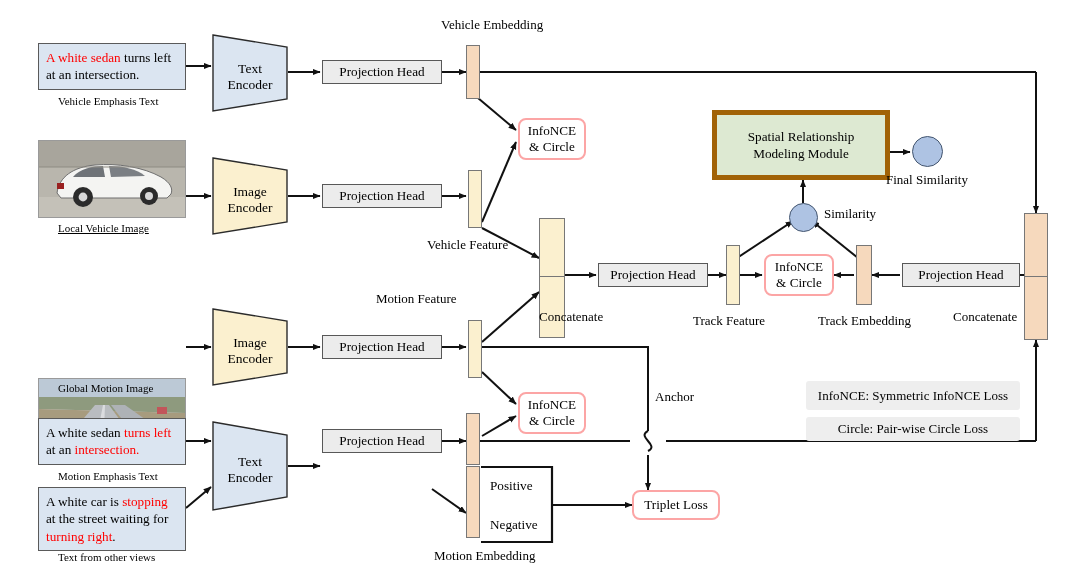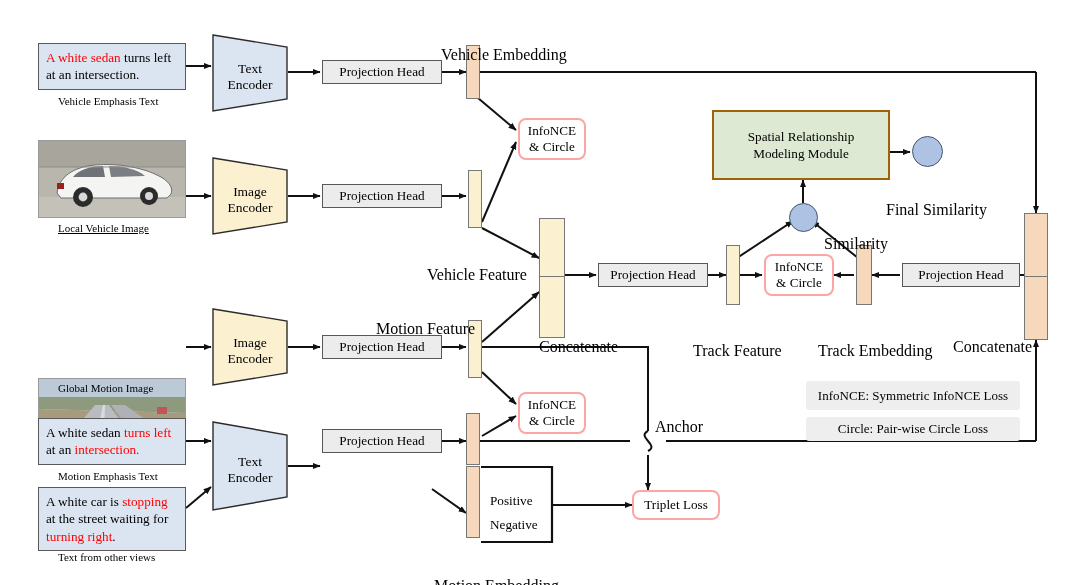--- a/index.html
+++ b/index.html
@@ -36,38 +36,38 @@
 
   
   .bar{border:1px solid #777;}
   .bar.warm{background:#f6d9bd;}
   .bar.cream{background:#fbf0cf;}
   .bar.split{background:#fbf0cf;}
   .bar.split2{background:#f6d9bd;}
   .split-line{position:absolute;left:0;right:0;height:1px;background:#777;}
 
   
-  .module{background:#dde9d2;border:2px solid #a16207;
+  .module{background:#dde9d2;border:5px solid #a16207;
           display:flex;align-items:center;justify-content:center;text-align:center;
           font-size:13.2px;line-height:1.3;}
 
   
   .circ{background:#aec3e3;border:1px solid #43556f;border-radius:50%;}
 
   
   .legend{background:#eeeeee;border-radius:3px;
           display:flex;align-items:center;justify-content:center;
           font-size:13px;white-space:nowrap;}
 
   
   .imgbox{border:1px solid #9a9a9a;overflow:hidden;position:relative;}
   .imgbox svg{display:block;}
 
   
-  .flab{position:absolute;font-size:16px;white-space:nowrap;margin-top:29px;}
+  .flab{position:absolute;font-size:13px;white-space:nowrap;}
 
   
   .pnlab{position:absolute;font-size:13.2px;white-space:nowrap;}
 </style>
 </head>
 <body>
 
 <div id="stage">
 
   <svg id="wires" viewBox="0 0 1080 585">
@@ -292,21 +292,21 @@
     <div>&amp; Circle</div>
   </div>
 
   <div class="node loss" style="left:632px;top:490px;width:88px;height:30px;">Triplet Loss</div>
 
   <div class="flab" style="left:655px;top:389px;">Anchor</div>
 
   <svg style="position:absolute;left:480px;top:466px;" width="76" height="78">
     <path d="M1,1 L72,1 L72,76 L1,76" fill="none" stroke="#111" stroke-width="2.2"></path>
   </svg>
-  <div class="pnlab" style="left:490px;top:478px;margin-top:15px;">Positive</div>
+  <div class="pnlab" style="left:490px;top:478px;">Positive</div>
   <div class="pnlab" style="left:490px;top:517px;">Negative</div>
 
   <div class="node module" style="left:712px;top:110px;width:178px;height:70px;">
     <span><span>Spatial Relationship</span><br><span>Modeling Module</span></span>
   </div>
 
   <div class="node circ" style="left:912px;top:136px;width:31px;height:31px;"></div>
   <div class="flab" style="left:886px;top:172px;">Final Similarity</div>
 
   <div class="node circ" style="left:789px;top:203px;width:29px;height:29px;"></div>

